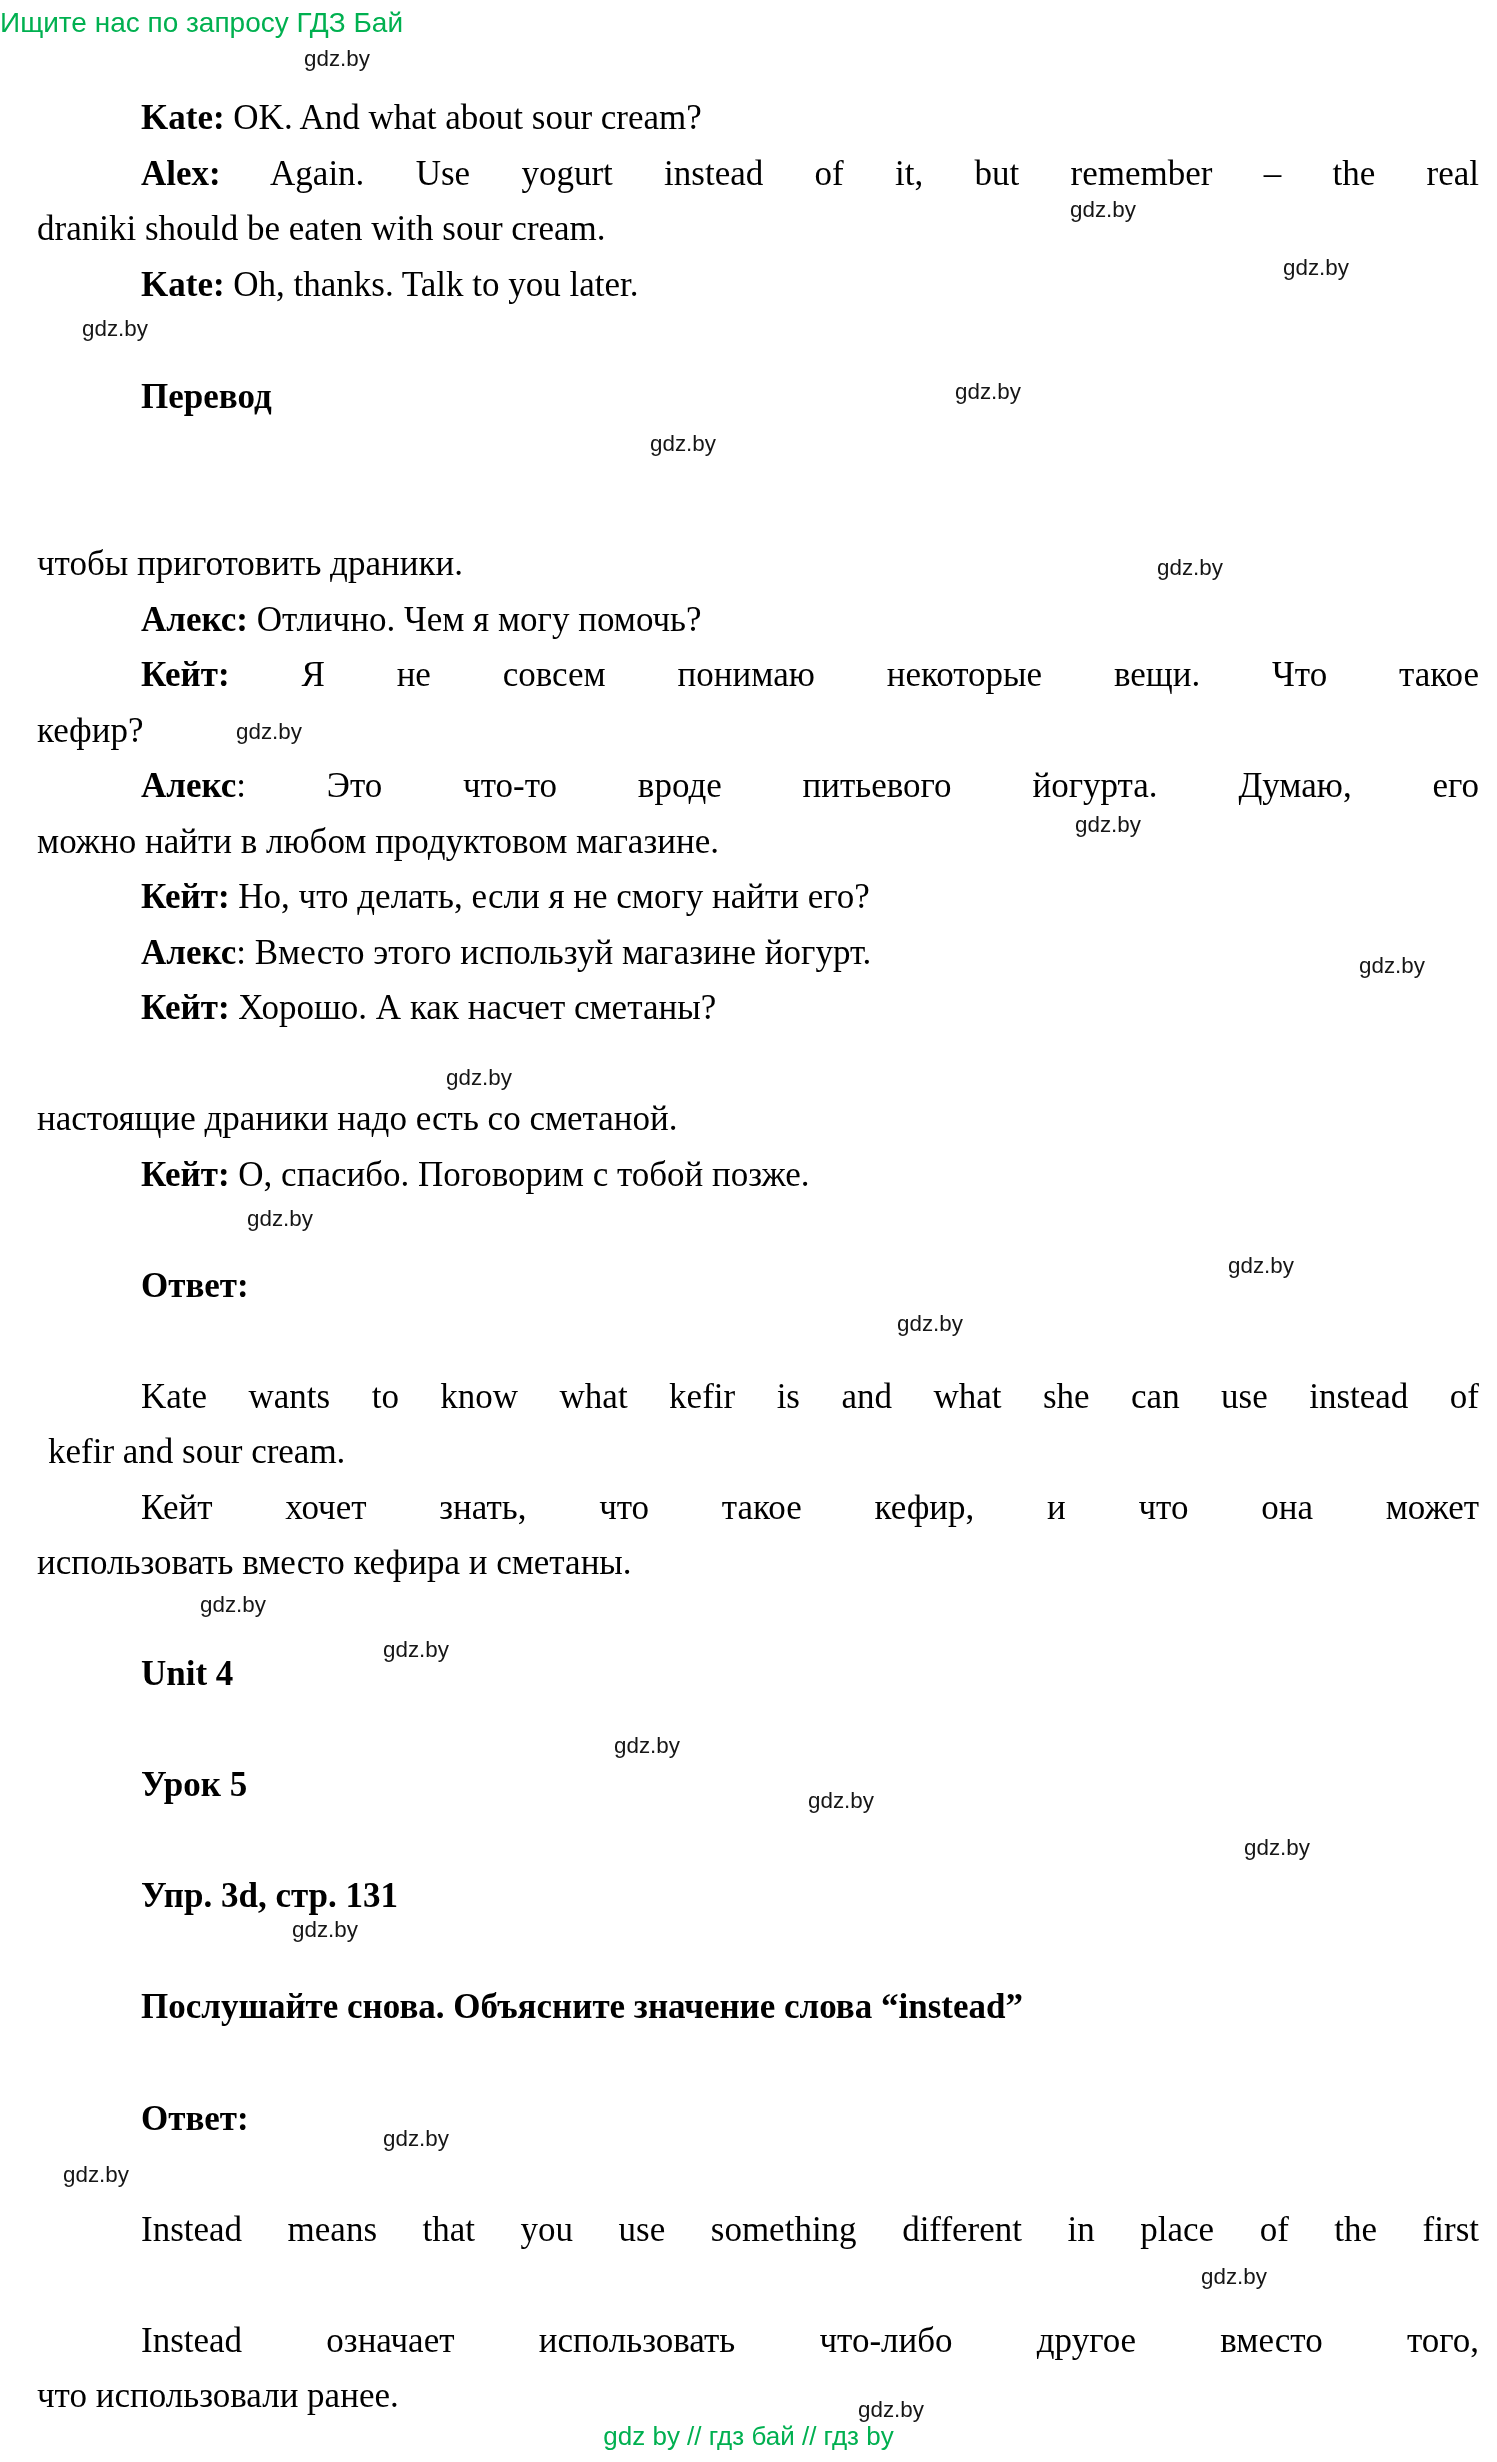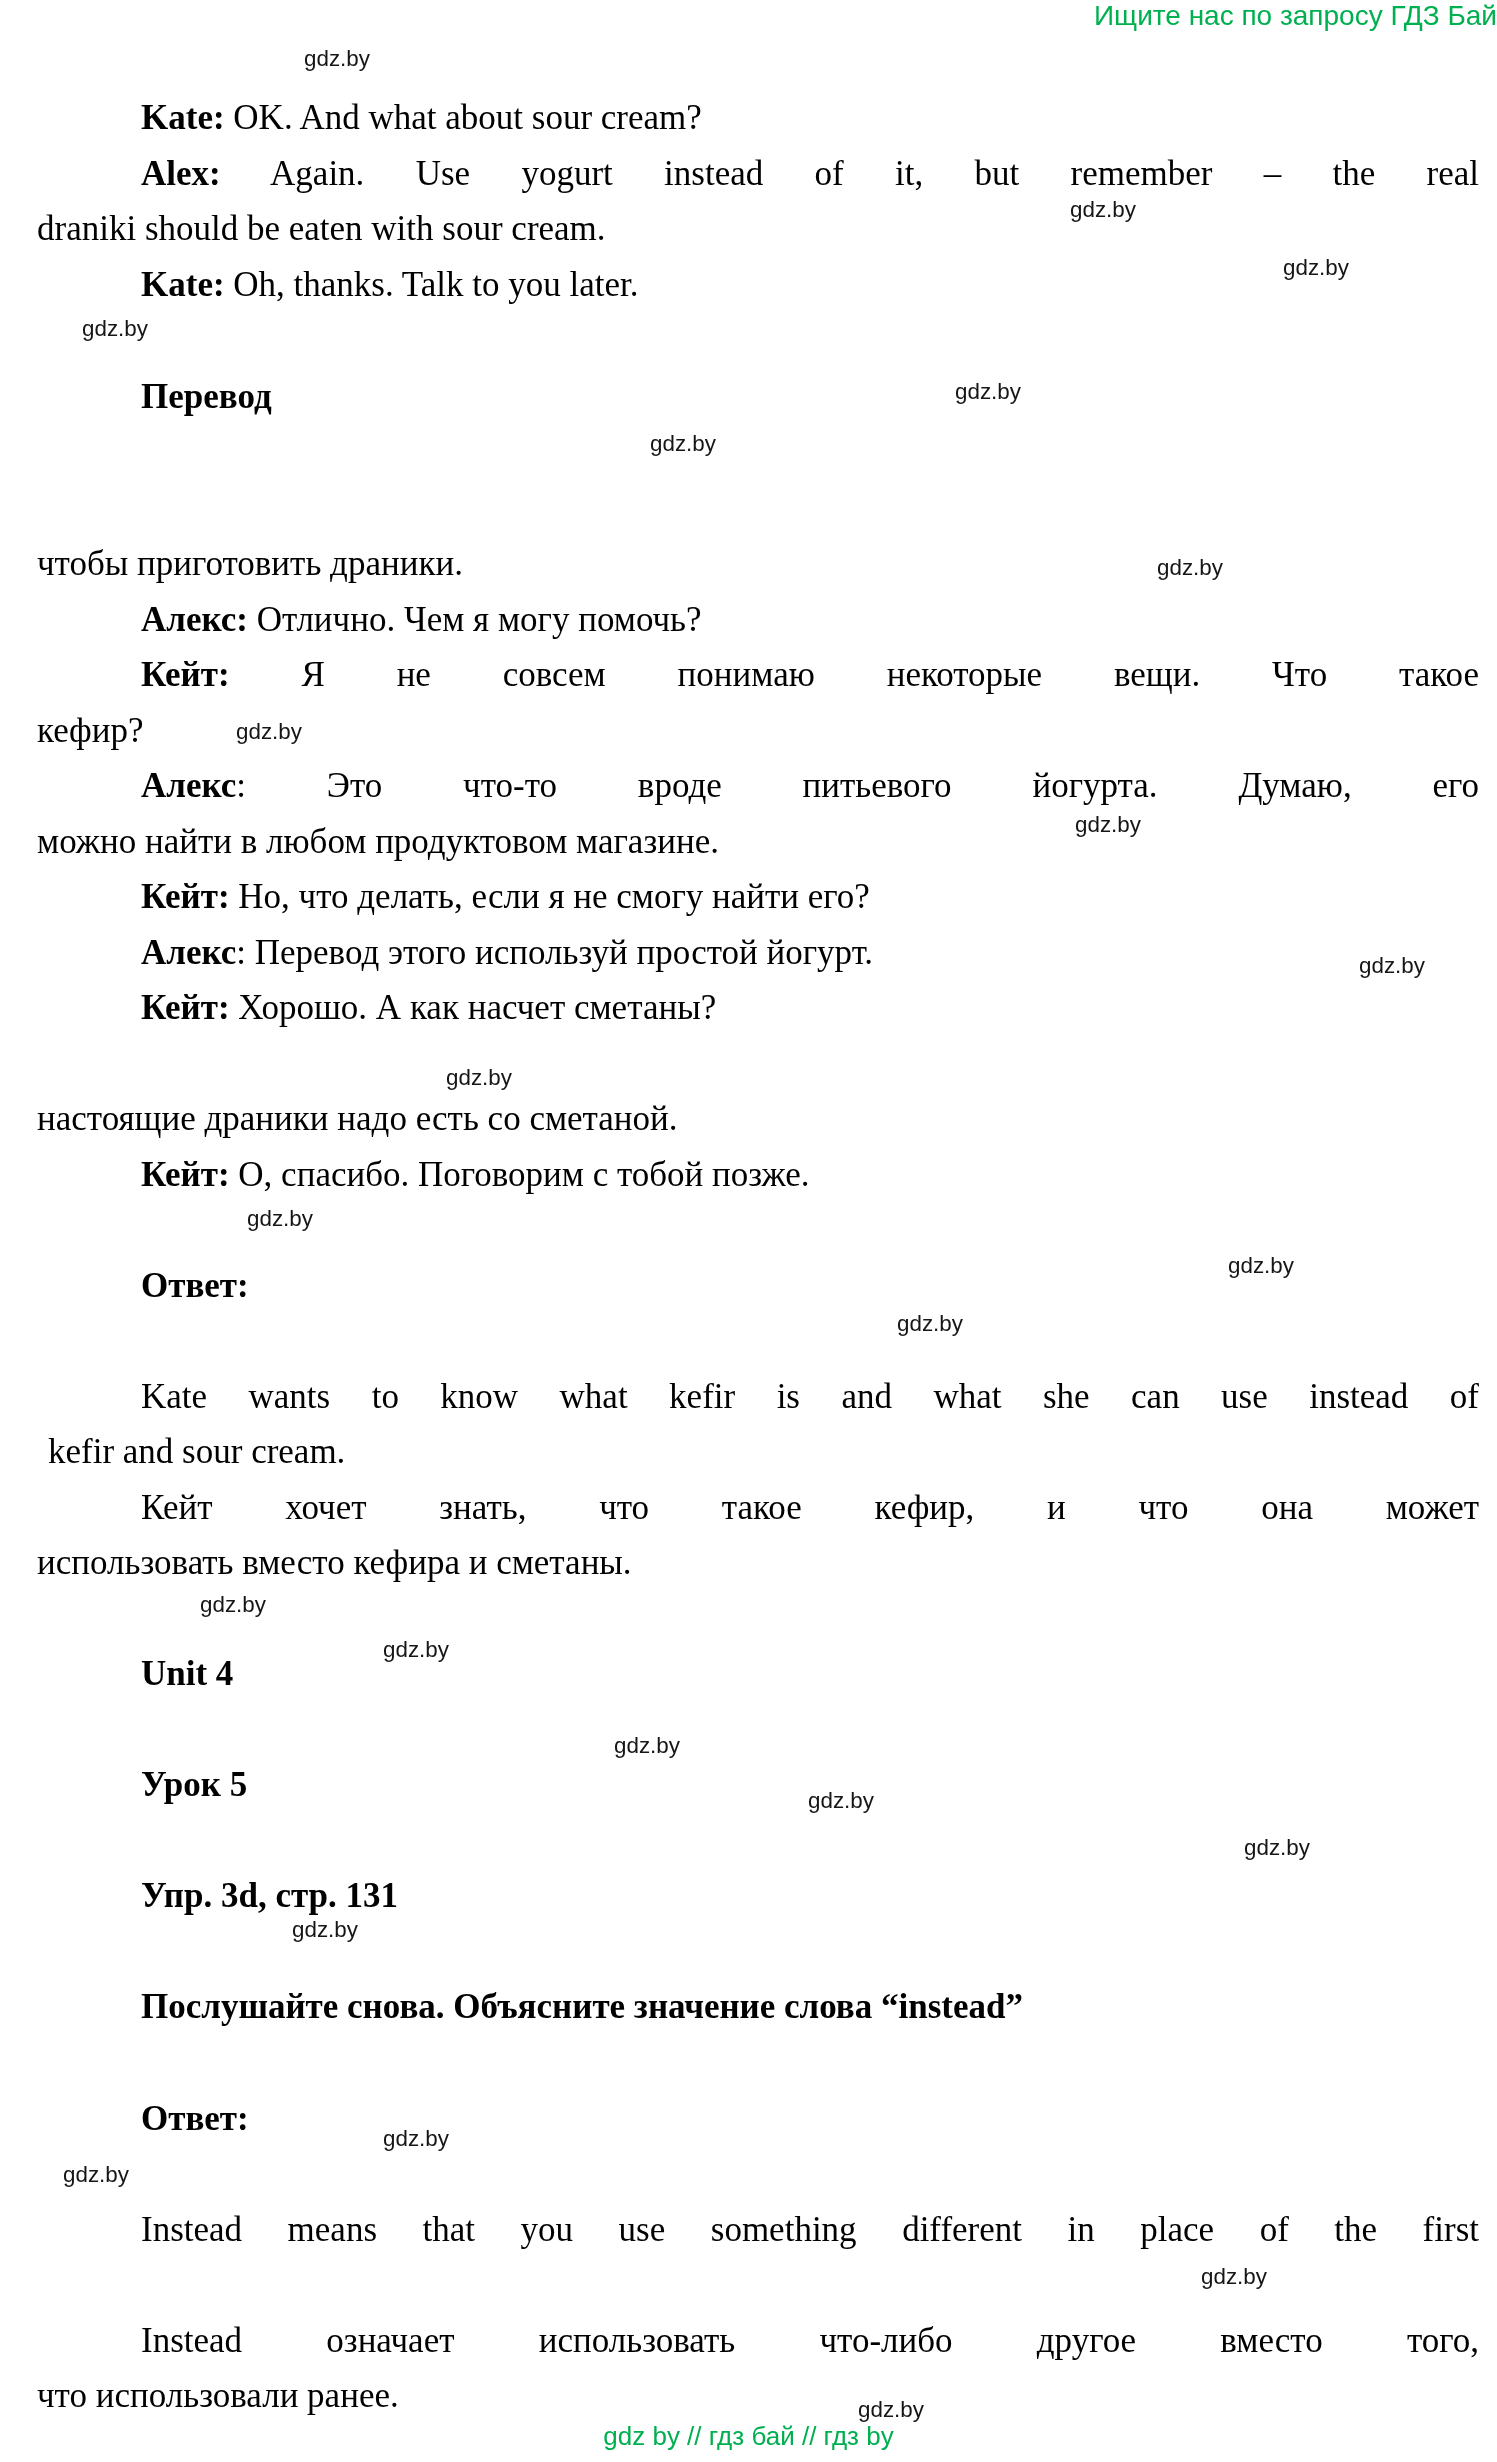--- a/index.html
+++ b/index.html
@@ -25,23 +25,23 @@
   .b { font-weight: bold; }
   .wm {
     position: absolute;
     font-family: "Liberation Sans", "DejaVu Sans", sans-serif;
     font-size: 22.4px;
     color: #161616;
     white-space: nowrap;
   }
   .promo {
     position: absolute;
-    top: 0; left: 0;
+    top: 7px; left: 0;
     width: 100%;
-    text-align: right;
+    text-align: left;
     font-family: "Liberation Sans", "DejaVu Sans", sans-serif;
     font-size: 28px;
     color: var(--green, #00B050);
   }
   .footer {
     position: absolute;
     top: 2421px; left: 0;
     width: 100%;
     text-align: center;
     font-family: "Liberation Sans", "DejaVu Sans", sans-serif;
@@ -60,21 +60,21 @@
     <div class="line" style="top: 205px;"><span>draniki should be eaten with sour cream.</span></div>
     <div class="line indent" style="top: 261px;"><span class="b">Kate:</span><span> Oh, thanks. Talk to you later.</span></div>
     <div class="line indent" style="top: 373px;"><span class="b">Перевод</span></div>
     <div class="line" style="top: 540px;"><span>чтобы приготовить драники.</span></div>
     <div class="line indent" style="top: 596px;"><span class="b">Алекс:</span><span> Отлично. Чем я могу помочь?</span></div>
     <div class="line justify indent" style="top: 651px;"><span class="b">Кейт:</span><span> Я не совсем понимаю некоторые вещи. Что такое</span></div>
     <div class="line" style="top: 707px;"><span>кефир?</span></div>
     <div class="line justify indent" style="top: 762px;"><span class="b">Алекс</span><span>: Это что-то вроде питьевого йогурта. Думаю, его</span></div>
     <div class="line" style="top: 818px;"><span>можно найти в любом продуктовом магазине.</span></div>
     <div class="line indent" style="top: 873px;"><span class="b">Кейт:</span><span> Но, что делать, если я не смогу найти его?</span></div>
-    <div class="line indent" style="top: 929px;"><span class="b">Алекс</span><span>: Перевод этого используй простой йогурт.</span></div>
+    <div class="line indent" style="top: 929px;"><span class="b">Алекс</span><span>: Вместо этого используй магазине йогурт.</span></div>
     <div class="line indent" style="top: 984px;"><span class="b">Кейт:</span><span> Хорошо. А как насчет сметаны?</span></div>
     <div class="line" style="top: 1095px;"><span>настоящие драники надо есть со сметаной.</span></div>
     <div class="line indent" style="top: 1151px;"><span class="b">Кейт:</span><span> О, спасибо. Поговорим с тобой позже.</span></div>
     <div class="line indent" style="top: 1262px;"><span class="b">Ответ:</span></div>
     <div class="line justify indent" style="top: 1373px;"><span>Kate wants to know what kefir is and what she can use instead of</span></div>
     <div class="line" style="top: 1428px; margin-left: 11px;"><span>kefir and sour cream.</span></div>
     <div class="line justify indent" style="top: 1484px;"><span>Кейт хочет знать, что такое кефир, и что она может</span></div>
     <div class="line" style="top: 1539px;"><span>использовать вместо кефира и сметаны.</span></div>
     <div class="line indent" style="top: 1650px;"><span class="b">Unit 4</span></div>
     <div class="line indent" style="top: 1761px;"><span class="b">Урок 5</span></div>

